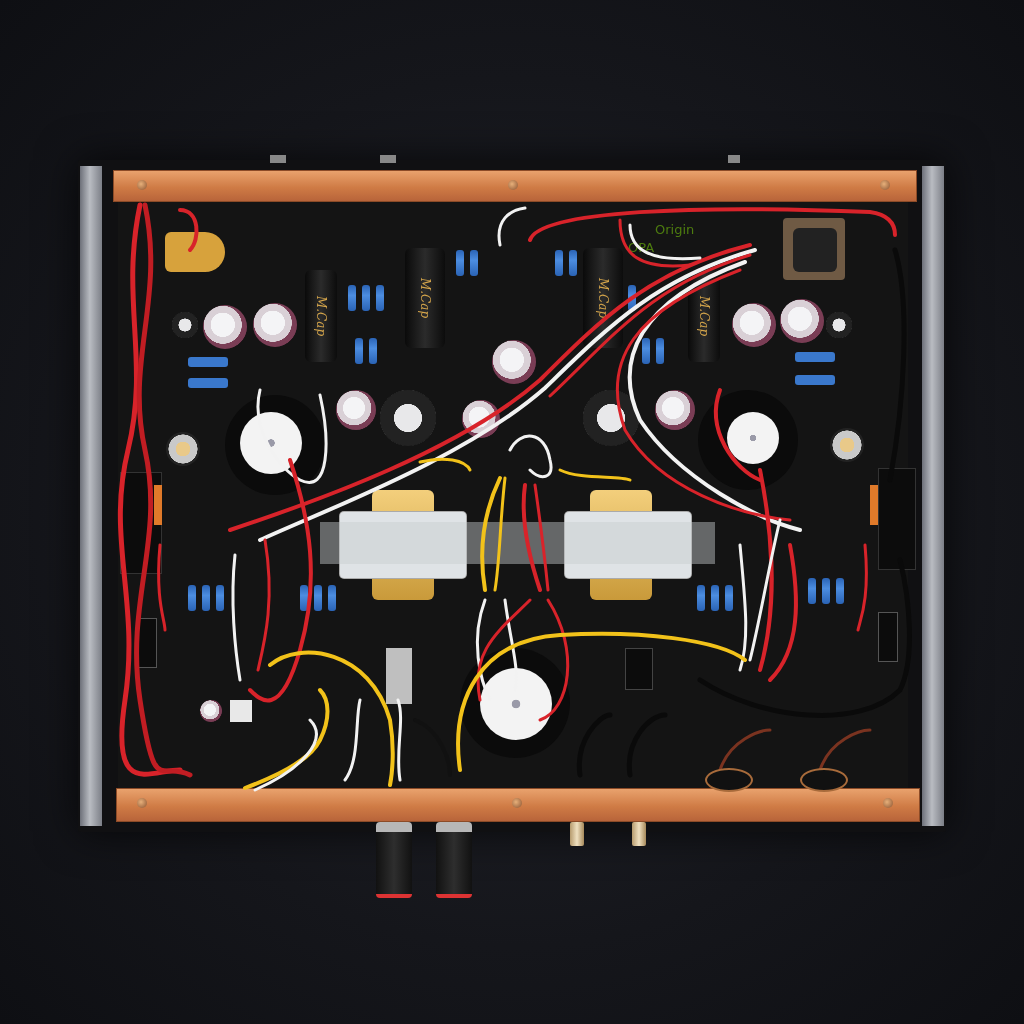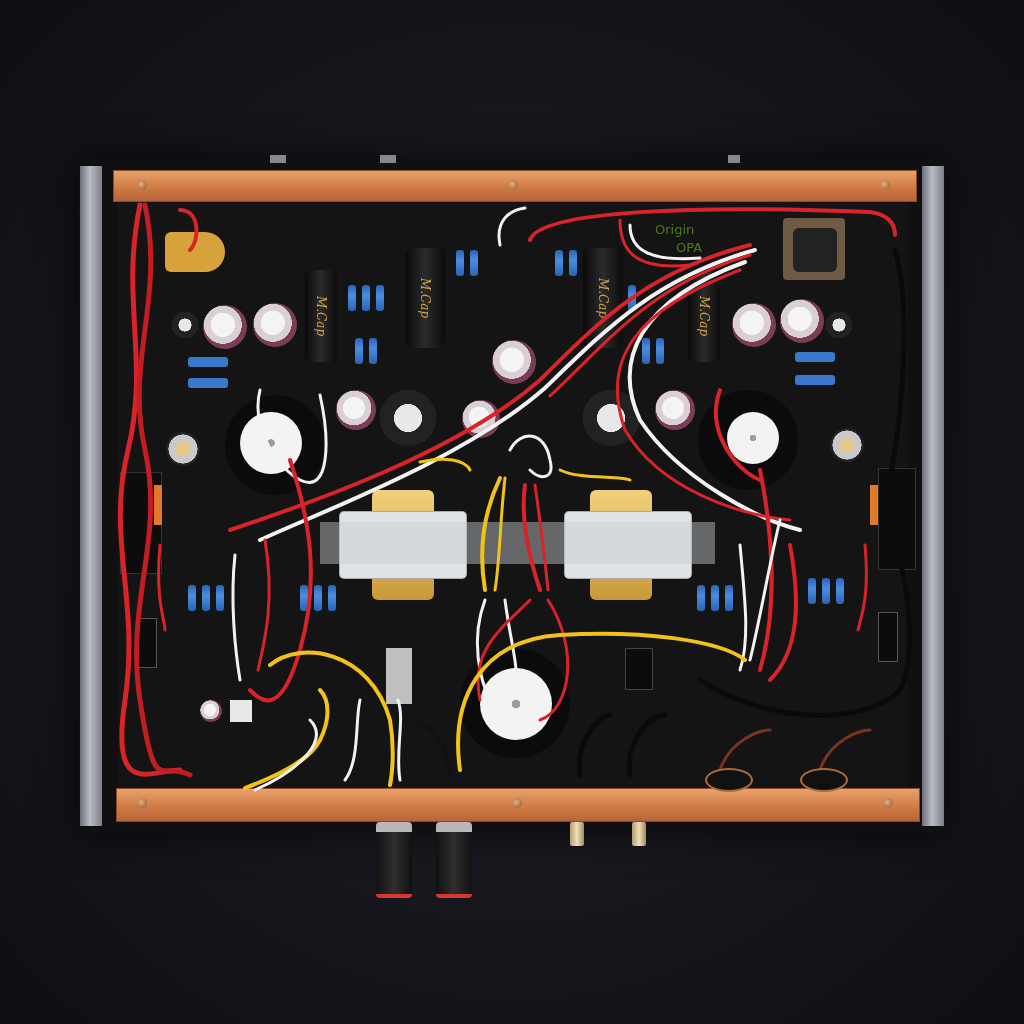--- a/index.html
+++ b/index.html
@@ -45,21 +45,21 @@
 <div class="abs screw" style="left:137px;top:180px"></div>
 <div class="abs screw" style="left:508px;top:180px"></div>
 <div class="abs screw" style="left:880px;top:180px"></div>
 <div class="abs screw" style="left:137px;top:798px"></div>
 <div class="abs screw" style="left:512px;top:798px"></div>
 <div class="abs screw" style="left:883px;top:798px"></div>
 
 <div class="abs" style="left:165px;top:232px;width:60px;height:40px;background:#d7a23c;border-radius:6px 20px 20px 6px"></div>
 
 <div class="abs label" style="left:655px;top:222px">Origin</div>
-<div class="abs label" style="left:676px;top:240px">OPA</div>
+<div class="abs label" style="left:628px;top:240px">OPA</div>
 
 <div class="abs" style="left:783px;top:218px;width:62px;height:62px;background:#6f5a44;border-radius:4px"></div>
 <div class="abs" style="left:793px;top:228px;width:44px;height:44px;background:#222;border-radius:6px"></div>
 
 <div class="abs mcap" style="left:305px;top:270px;width:32px;height:92px">M.Cap</div>
 <div class="abs mcap" style="left:405px;top:248px;width:40px;height:100px">M.Cap</div>
 <div class="abs mcap" style="left:583px;top:248px;width:40px;height:100px">M.Cap</div>
 <div class="abs mcap" style="left:688px;top:270px;width:32px;height:92px">M.Cap</div>
 
 <div class="abs cap" style="left:203px;top:305px;width:44px;height:44px"></div>

